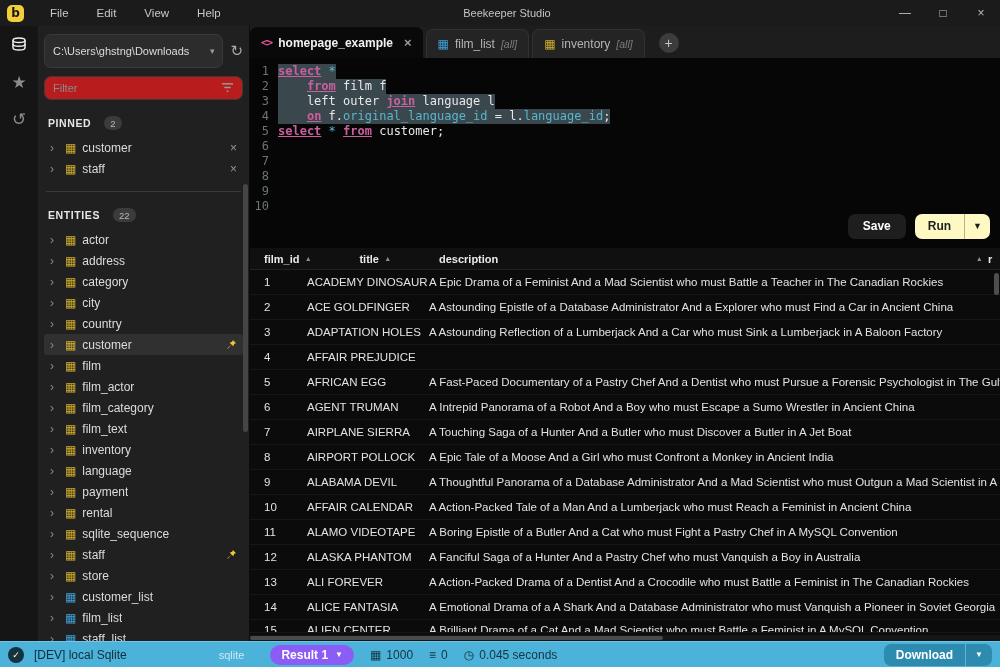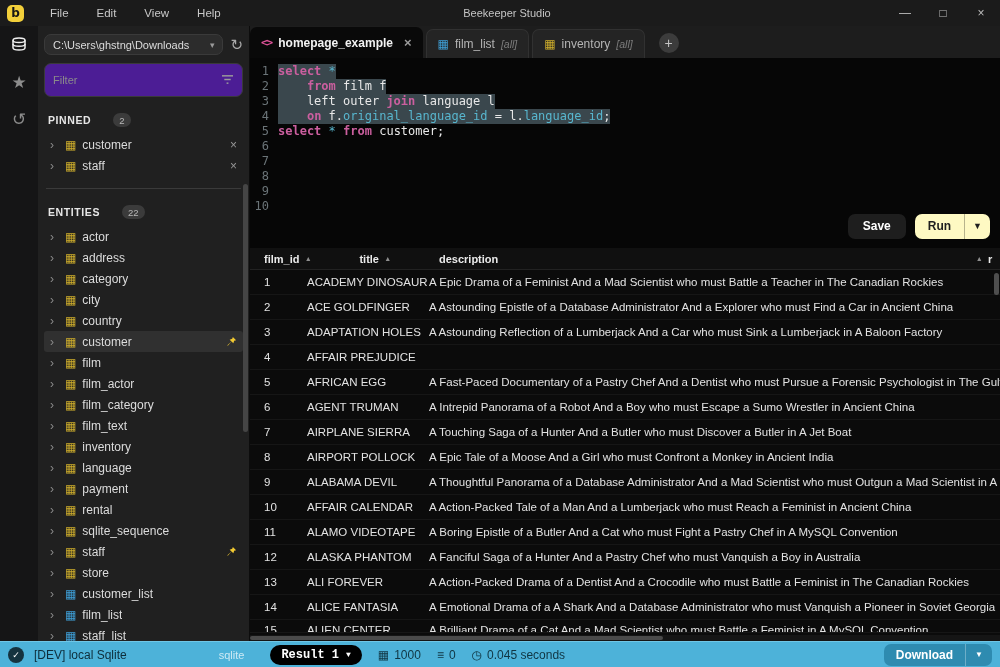--- a/index.html
+++ b/index.html
@@ -18,29 +18,29 @@
   
   .main{flex:1;display:flex;min-height:0;}
   .iconrail{flex:0 0 38px;background:#151516;display:flex;flex-direction:column;align-items:center;padding-top:10px;gap:20px;}
   .rail-icon{color:#8c8c8c;font-size:17px;line-height:1;}
   .rail-icon svg{display:block;}
   .rail-icon.active{color:#efefef;}
 
   
   .sidebar{flex:0 0 212px;background:#202020;position:relative;overflow:hidden;display:flex;flex-direction:column;padding:8px 6px 0 6px;border-right:1px solid #0c0c0c;}
   .conn-row{display:flex;align-items:center;gap:7px;flex:0 0 auto;}
-  .conn-select{flex:1;background:#2c2c2c;border:1px solid #3a3a3a;border-radius:7px;height:21px;display:flex;align-items:center;padding:0 8px;color:#dcdcdc;font-size:11px;white-space:nowrap;overflow:hidden;}
+  .conn-select{flex:1;background:#2c2c2c;border:1px solid #3a3a3a;border-radius:7px;height:34px;display:flex;align-items:center;padding:0 8px;color:#dcdcdc;font-size:11px;white-space:nowrap;overflow:hidden;}
   .conn-text{flex:1;overflow:hidden;white-space:nowrap;}
   .conn-caret{color:#9a9a9a;font-size:9px;margin-left:4px;}
   .refresh{color:#a8a8a8;font-size:15px;flex:0 0 auto;}
-  .filter-box{margin-top:8px;background:#4c1d95;border:1px solid #3a3a3a;border-radius:7px;height:34px;display:flex;align-items:center;padding:0 8px;flex:0 0 auto;}
+  .filter-box{margin-top:8px;background:#b91c1c;border:1px solid #3a3a3a;border-radius:7px;height:24px;display:flex;align-items:center;padding:0 8px;flex:0 0 auto;}
   .filter-input{flex:1;background:transparent;border:none;outline:none;color:#cfcfcf;font-size:11px;font-family:"Liberation Sans",sans-serif;}
   .filter-input::placeholder{color:#8b8b8b;}
   .funnel{flex:0 0 auto;}
-  .section-hdr{display:flex;align-items:center;gap:22px;margin:16px 4px 7px 4px;color:#e6e6e6;font-weight:bold;font-size:10.5px;letter-spacing:.6px;flex:0 0 auto;}
+  .section-hdr{display:flex;align-items:center;gap:13px;margin:16px 4px 7px 4px;color:#e6e6e6;font-weight:bold;font-size:10.5px;letter-spacing:.6px;flex:0 0 auto;}
   .badge{background:#3b3b3b;color:#b8b8b8;border-radius:9px;font-size:9.5px;padding:1.5px 6px;font-weight:normal;letter-spacing:0;}
   .tree-item{height:21px;display:flex;align-items:center;gap:6px;padding:0 6px;color:#dcdcdc;font-size:12px;flex:0 0 21px;border-radius:3px;}
   .tree-item.selected{background:#303030;}
   .chev{color:#8a8a8a;font-size:12px;width:9px;line-height:1;}
   .tbl-ico{font-size:12px;color:#cfae2c;line-height:1;}
   .tbl-ico.view{color:#3fa0d8;}
   .tree-label{overflow:hidden;white-space:nowrap;}
   .item-close{margin-left:auto;color:#969696;font-size:12px;}
   .pin-wrap{margin-left:auto;display:flex;}
   .divider{height:1px;background:#3a3a3a;margin:12px 2px 0 2px;flex:0 0 1px;}
@@ -57,21 +57,21 @@
   .code-ico{color:#e0549a;font-weight:bold;font-size:11px;font-family:"DejaVu Sans Mono",monospace;letter-spacing:-1px;}
   .tab-close{color:#9c9c9c;font-size:13px;margin-left:5px;}
   .add-tab{width:20px;height:20px;border-radius:50%;background:#3c3c3c;color:#c6c6c6;display:flex;align-items:center;justify-content:center;font-size:14px;margin:0 0 5px 11px;flex:0 0 20px;}
 
   
   .editor{flex:0 0 190px;position:relative;background:#060606;font-family:"DejaVu Sans Mono",monospace;font-size:12px;line-height:15px;padding-top:6px;overflow:hidden;}
   .cm-row{display:flex;}
   .gut{flex:0 0 28px;text-align:right;padding-right:9px;color:#6b7478;user-select:none;}
   .code{white-space:pre;color:#e8e8e8;}
   .code.sel{background:#3a474d;}
-  .tok-kw{color:#cb5f9f;font-weight:bold;}
+  .tok-kw{color:#cb5f9f;font-weight:bold;text-decoration:underline;}
   .tok-id{color:#58b6ce;}
   .toolbar{position:absolute;right:10px;bottom:9px;display:flex;gap:9px;font-family:"Liberation Sans",sans-serif;}
   .btn-save{background:#1e1e1e;color:#fff;font-size:12px;font-weight:bold;padding:5px 15px;border-radius:7px;}
   .btn-run{display:flex;background:#fef9c3;border-radius:7px;overflow:hidden;color:#1f1f1f;font-weight:bold;font-size:12px;align-items:stretch;}
   .run-main{padding:5px 13px;}
   .run-caret{padding:5px 8px;border-left:1px solid rgba(0,0,0,0.28);display:flex;align-items:center;font-size:9px;}
 
   
   .grid{flex:1;display:flex;flex-direction:column;position:relative;background:#0b0b0b;overflow:hidden;min-height:0;}
   .grid-header{flex:0 0 22px;display:flex;background:#101010;border-bottom:1px solid #222;color:#eaeaea;font-size:11px;font-weight:bold;align-items:center;}
@@ -89,21 +89,21 @@
   .cell-2{flex:1;min-width:0;white-space:nowrap;overflow:hidden;}
   .hscroll{position:absolute;bottom:0;left:0;right:0;height:6px;background:#151515;}
   .hthumb{position:absolute;left:0;top:1px;height:4px;width:55%;background:#4a4a4a;border-radius:2px;}
   .vthumb{position:absolute;right:1px;top:25px;width:5px;height:22px;background:#4e4e4e;border-radius:3px;}
 
   
   .statusbar{flex:0 0 26px;background:#4db2d9;display:flex;align-items:center;padding:0 8px;gap:8px;border-top:1px solid #6fc6e6;}
   .check-circle{width:16px;height:16px;border-radius:50%;background:#15333f;color:#fff;font-size:9px;display:flex;align-items:center;justify-content:center;flex:0 0 16px;}
   .sb-conn{color:#0e2d3a;font-weight:normal;font-size:12px;margin-left:2px;}
   .sb-dialect{color:rgba(255,255,255,0.72);font-size:11px;margin-left:84px;}
-  .sb-pill{background:#000000;color:#fff;font-size:12px;font-weight:bold;padding:3px 11px;border-radius:12px;display:flex;align-items:center;gap:7px;margin-left:18px;font-family:Liberation Mono, monospace;}
+  .sb-pill{background:#8b5cf6;color:#fff;font-size:12px;font-weight:bold;padding:3px 11px;border-radius:12px;display:flex;align-items:center;gap:7px;margin-left:18px;}
   .sb-pill .pc{font-size:8px;}
   .sb-item{display:flex;align-items:center;gap:5px;color:#103542;font-size:12px;margin-left:8px;}
   .sb-ic{font-size:12px;line-height:1;}
   .sb-download{margin-left:auto;display:flex;background:#2e8bb0;color:#fff;font-size:12px;font-weight:bold;border-radius:7px;overflow:hidden;}
   .dl-main{padding:4px 12px;}
   .dl-caret{padding:4px 9px;border-left:1px solid rgba(255,255,255,0.3);display:flex;align-items:center;font-size:8px;}
 </style>
 </head>
 <body>
 

